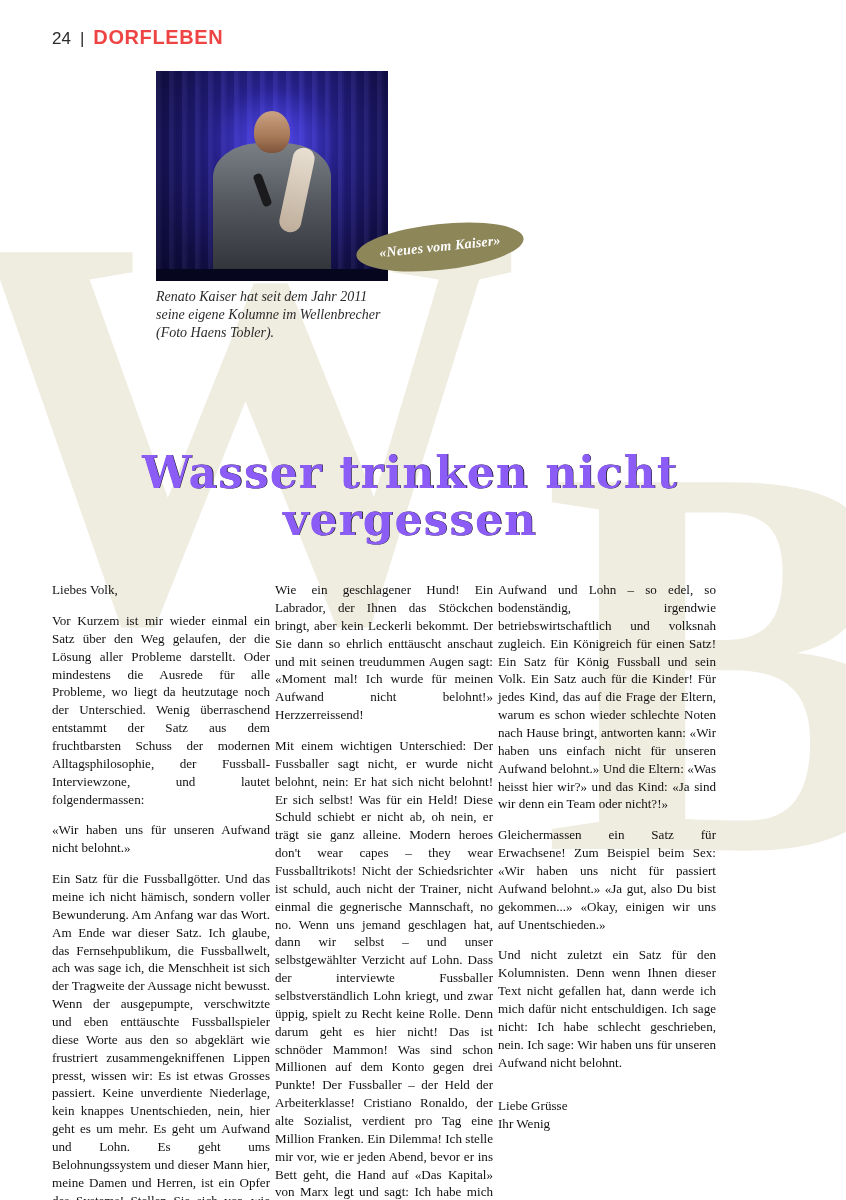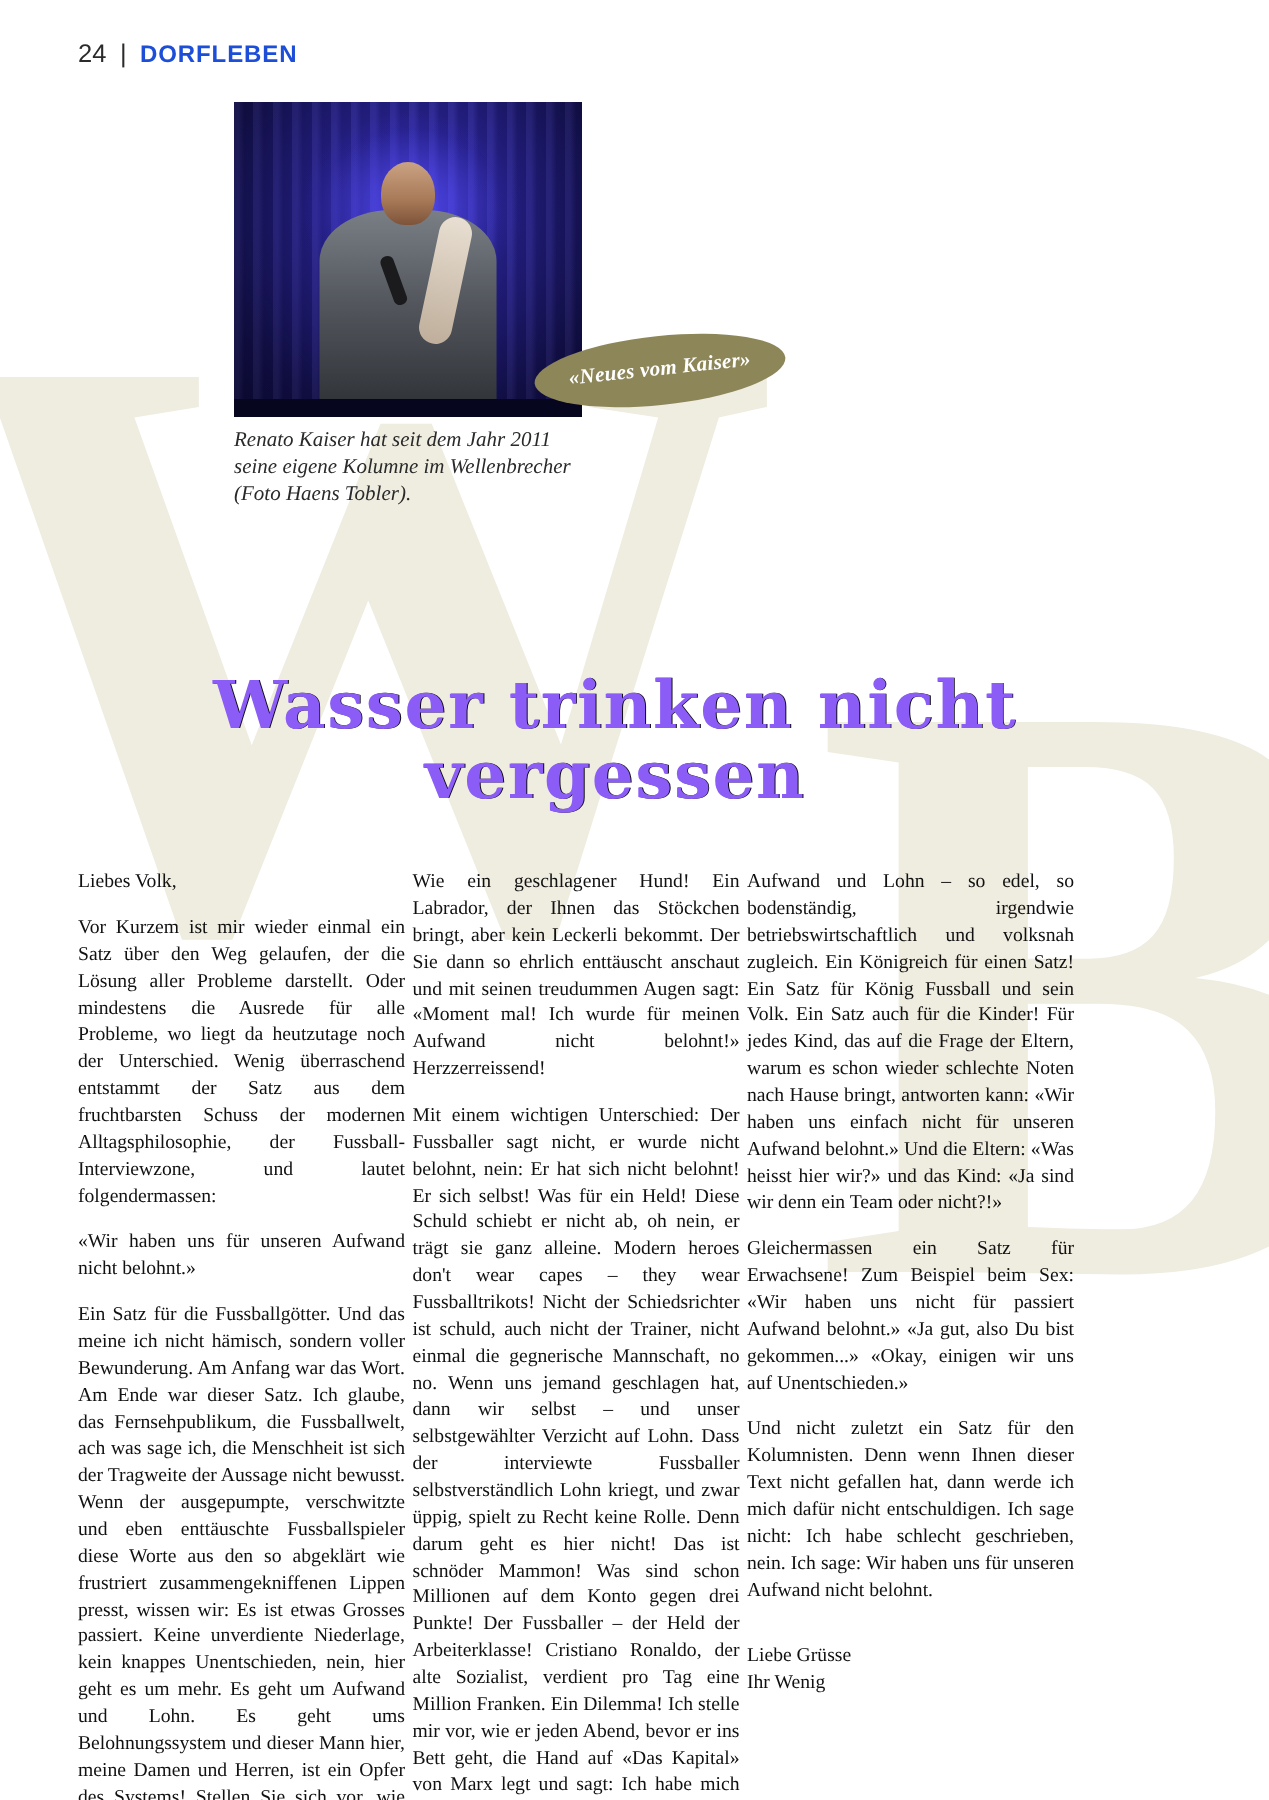--- a/index.html
+++ b/index.html
@@ -59,24 +59,24 @@
     font-size: 17px;
     color: #2b2b2b;
     font-weight: 400;
   }
   .header .divider {
     font-size: 17px;
     color: #2b2b2b;
     font-weight: 300;
   }
   .header .section-title {
-    font-size: 16px;
+    font-size: 20px;
     font-weight: 700;
     letter-spacing: 0.6px;
-    color: #1d4ed8;
+    color: #ef4444;
   }
 
   
   .photo-block {
     position: relative;
     margin-left: 104px;
     width: 232px;
   }
   .photo {
     width: 232px;

